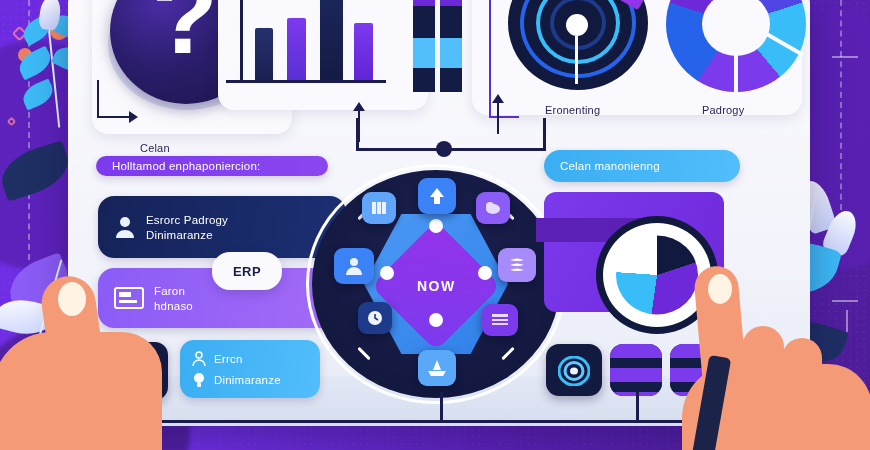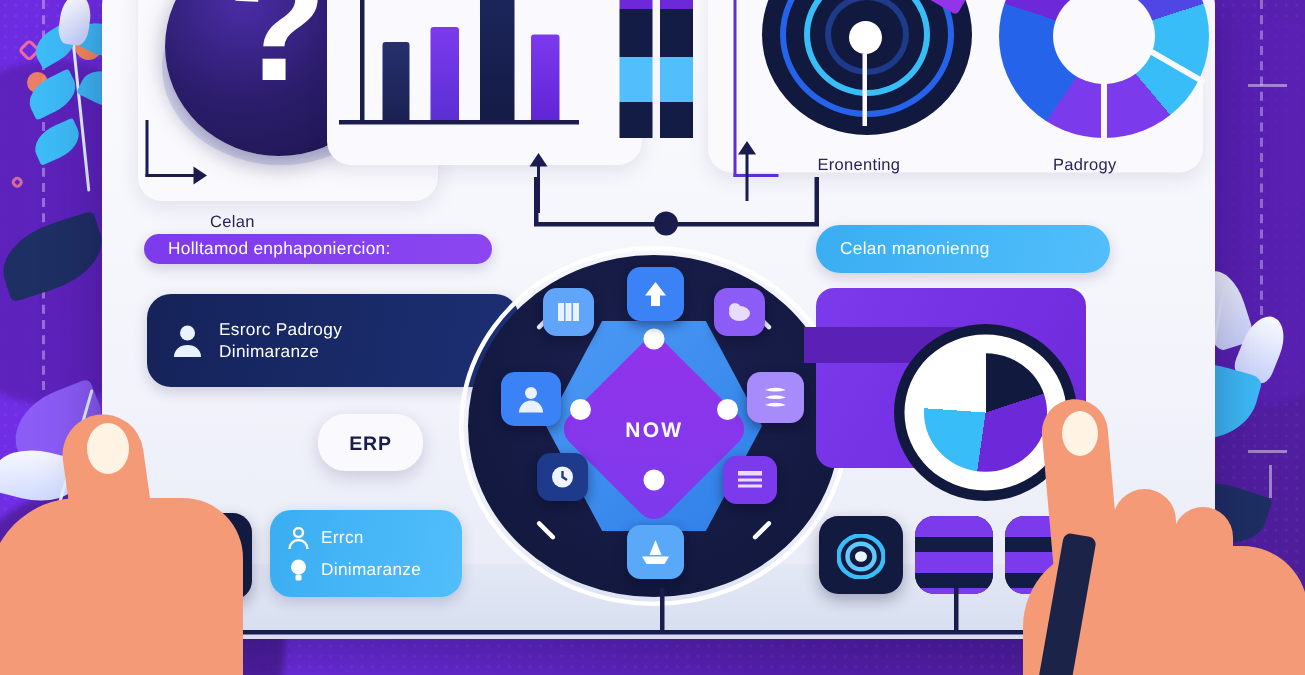--- a/index.html
+++ b/index.html
@@ -231,36 +231,49 @@
           <circle cx="11" cy="7" r="5" fill="#EAF2FF"></circle>
           <path d="M2 23c0-5 4-8 9-8s9 3 9 8z" fill="#EAF2FF"></path>
         </svg>
     </span>
     <span class="pill-lines">
       <span>Esrorc Padrogy</span>
       <span>Dinimaranze</span>
     </span>
   </div>
 
-
-  <div class="chip" style="left:212px;top:252px;width:70px;height:38px;margin-top:24px;">
+  <div class="pill violet" style="left:98px;top:268px;width:258px;height:60px;border-radius:16px;">
+    <span class="glyph" style="width:30px;height:24px;">
+      <svg width="30" height="24" viewBox="0 0 30 24">
+          <rect x="1" y="2" width="28" height="20" rx="2" fill="none" stroke="#FFFFFF" stroke-width="2"></rect>
+          <rect x="5" y="6" width="12" height="5" fill="#FFFFFF"></rect>
+          <rect x="5" y="14" width="18" height="3" fill="#FFFFFF"></rect>
+        </svg>
+    </span>
+    <span class="pill-lines">
+      <span>Faron</span>
+      <span>hdnaso</span>
+    </span>
+  </div>
+
+  <div class="chip" style="left:212px;top:252px;width:70px;height:38px;">
     <span>ERP</span>
   </div>
 
   <div class="tile dark" style="left:106px;top:342px;width:62px;height:58px;"></div>
   <div style="position:absolute;left:120px;top:354px;width:34px;height:34px;">
     <svg width="34" height="34" viewBox="0 0 34 34">
       <path d="M17 3c6 0 11 4 11 10 0 2 2 3 2 5 0 6-5 12-13 12S4 24 4 18c0-2 2-3 2-5C6 7 11 3 17 3z" fill="#A855F7"></path>
       <circle cx="13" cy="14" r="2.4" fill="#2B1D6B"></circle>
         <circle cx="21" cy="18" r="2.4" fill="#2B1D6B"></circle>
       <path d="M13 14 L21 18 M21 18 L18 24" stroke="#2B1D6B" stroke-width="1.8" fill="none"></path>
     </svg>
   </div>
 
-  <div class="pill blue" style="left:180px;top:340px;width:128px;height:58px;border-radius:14px;padding:0 12px;">
+  <div class="pill blue" style="left:180px;top:340px;width:140px;height:58px;border-radius:14px;padding:0 12px;">
     <span class="pill-lines" style="gap:5px;">
       <span style="display:flex;align-items:center;gap:8px;">
         <span style="width:14px;height:16px;display:inline-block;">
           <svg width="14" height="16" viewBox="0 0 14 16">
               <circle cx="7" cy="4" r="3" fill="none" stroke="#FFFFFF" stroke-width="1.6"></circle>
               <path d="M1 15c0-3.3 2.7-6 6-6s6 2.7 6 6" fill="none" stroke="#FFFFFF" stroke-width="1.6"></path>
             </svg>
         </span>
         <span>Errcn</span>
       </span>

